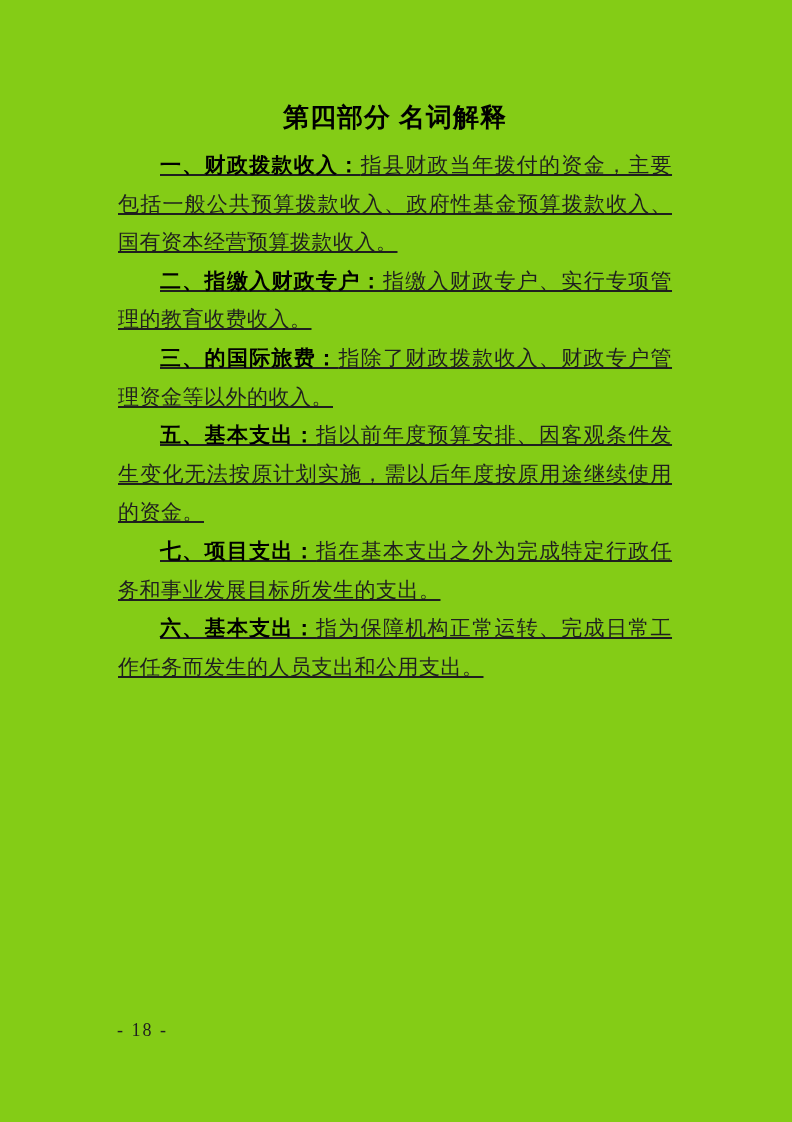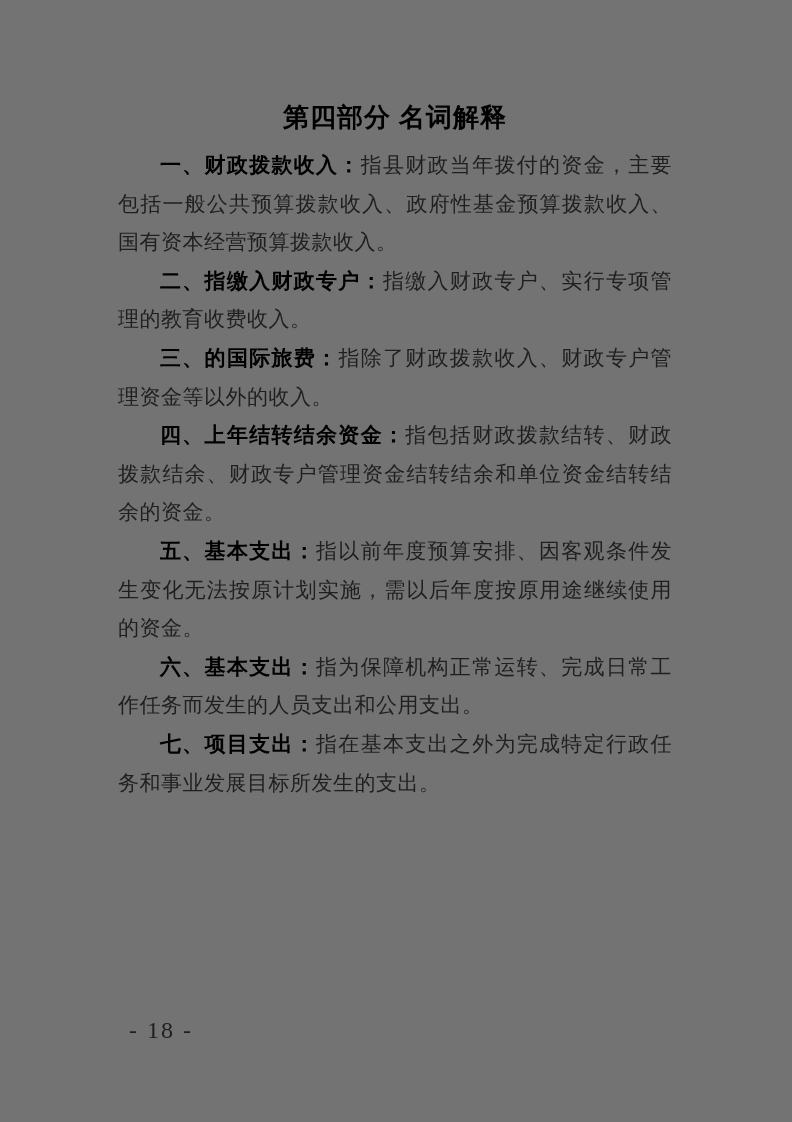--- a/index.html
+++ b/index.html
@@ -13,21 +13,21 @@
     position: relative;
     overflow: hidden;
     font-family: "Liberation Serif", serif;
   }
   .page {
     position: absolute;
     left: 0;
     top: 0;
     width: 792px;
     height: 1122px;
-    background: #737373;
+    background: #84cc16;
   }
   .content {
     position: absolute;
     left: 118px;
     top: 100px;
     width: 554px;
   }
   h1.doc-title {
     margin: 0 0 12px 0;
     padding: 0;
@@ -41,60 +41,60 @@
   }
   p.para {
     margin: 0;
     padding: 0;
     text-indent: 2em;
     font-size: 21px;
     line-height: 38.6px;
     text-align: justify;
     color: #1f1f1f;
     letter-spacing: 0.5px;
+    text-decoration: underline;
   }
   p.para .lead {
     font-family: "Liberation Sans", sans-serif;
     font-weight: 700;
     color: #000000;
   }
   p.para .body-text {
     font-family: "Liberation Serif", serif;
     font-weight: 400;
   }
   .footer-page-number {
     position: absolute;
-    left: 129px;
+    left: 117px;
     top: 1018px;
     font-family: "Liberation Serif", serif;
-    font-size: 24px;
+    font-size: 18px;
     line-height: 24px;
     color: #1f1f1f;
     letter-spacing: 2px;
   }
 </style>
 </head>
 <body>
 
 <div class="page">
   <div class="content">
 
     <h1 class="doc-title">第四部分 名词解释</h1>
 
     <p class="para"><span class="lead">一、财政拨款收入：</span><span class="body-text">指县财政当年拨付的资金，主要包括一般公共预算拨款收入、政府性基金预算拨款收入、国有资本经营预算拨款收入。</span></p>
 
     <p class="para"><span class="lead">二、指缴入财政专户：</span><span class="body-text">指缴入财政专户、实行专项管理的教育收费收入。</span></p>
 
     <p class="para"><span class="lead">三、的国际旅费：</span><span class="body-text">指除了财政拨款收入、财政专户管理资金等以外的收入。</span></p>
 
-    <p class="para"><span class="lead">四、上年结转结余资金：</span><span class="body-text">指包括财政拨款结转、财政拨款结余、财政专户管理资金结转结余和单位资金结转结余的资金。</span></p>
 
     <p class="para"><span class="lead">五、基本支出：</span><span class="body-text">指以前年度预算安排、因客观条件发生变化无法按原计划实施，需以后年度按原用途继续使用的资金。</span></p>
 
+    <p class="para"><span class="lead">七、项目支出：</span><span class="body-text">指在基本支出之外为完成特定行政任务和事业发展目标所发生的支出。</span></p>
+
     <p class="para"><span class="lead">六、基本支出：</span><span class="body-text">指为保障机构正常运转、完成日常工作任务而发生的人员支出和公用支出。</span></p>
-
-    <p class="para"><span class="lead">七、项目支出：</span><span class="body-text">指在基本支出之外为完成特定行政任务和事业发展目标所发生的支出。</span></p>
 
 
   </div>
 
   <div class="footer-page-number">- 18 -</div>
 </div>
 
 </body></html>

